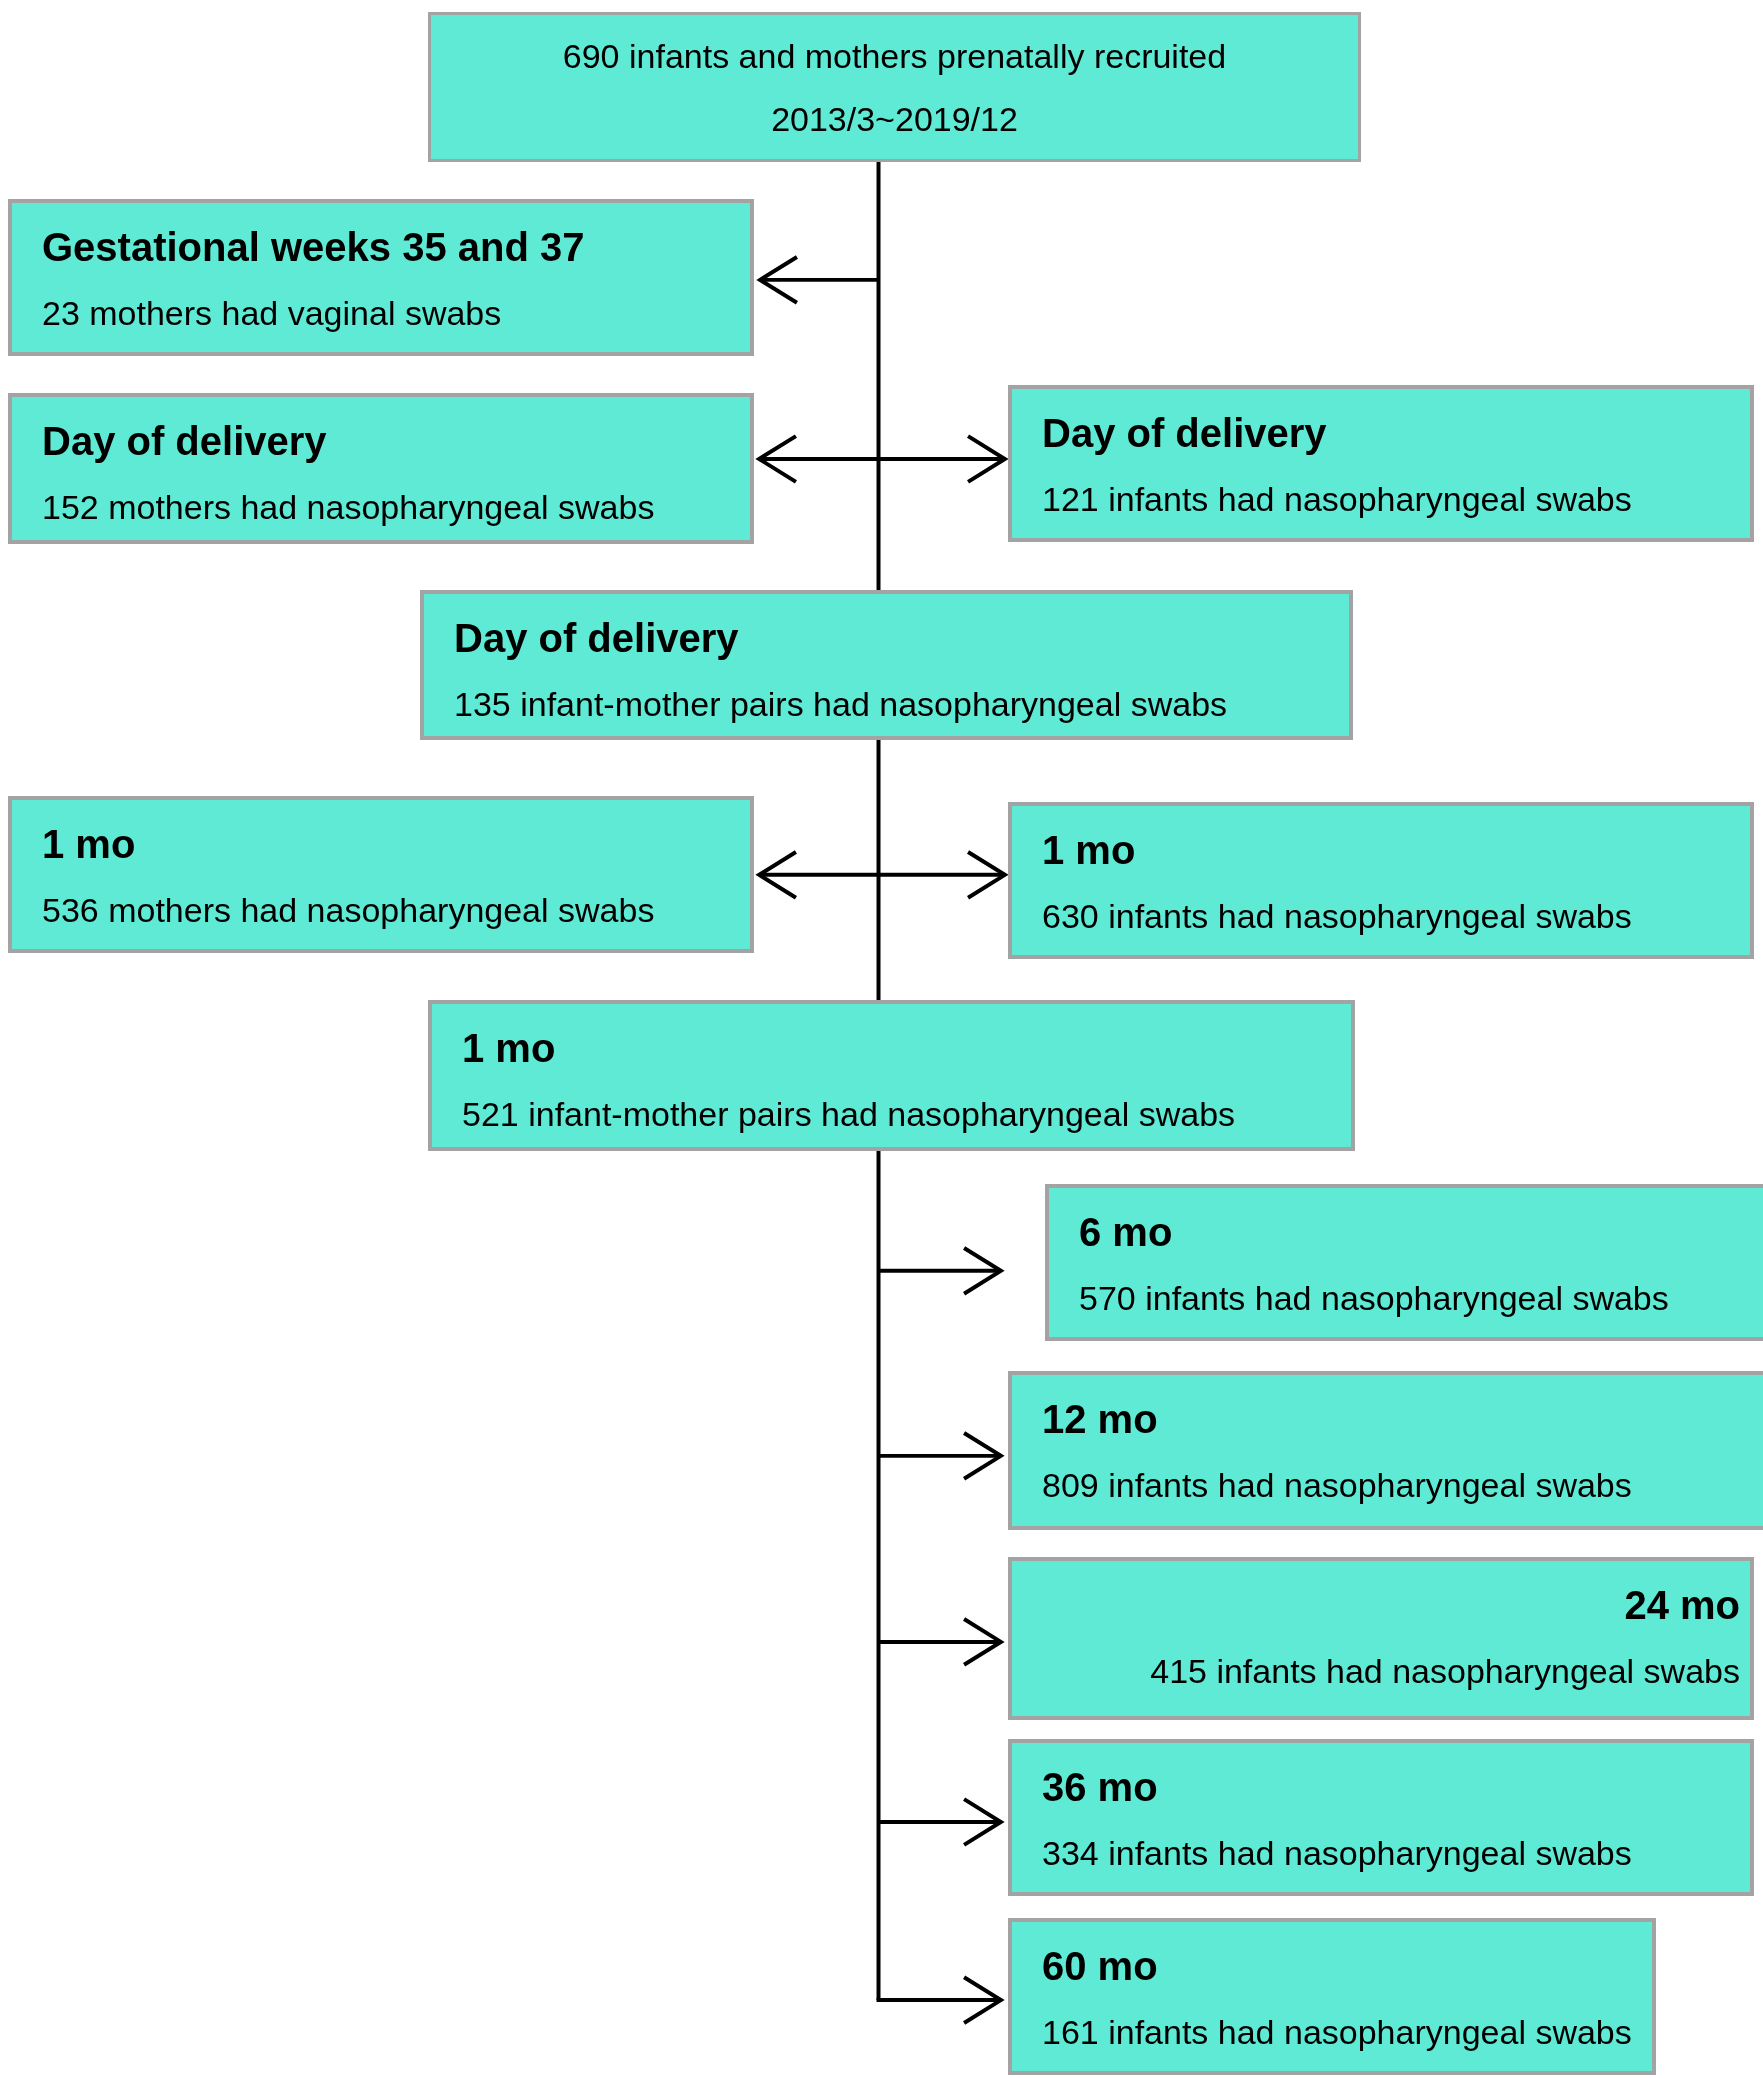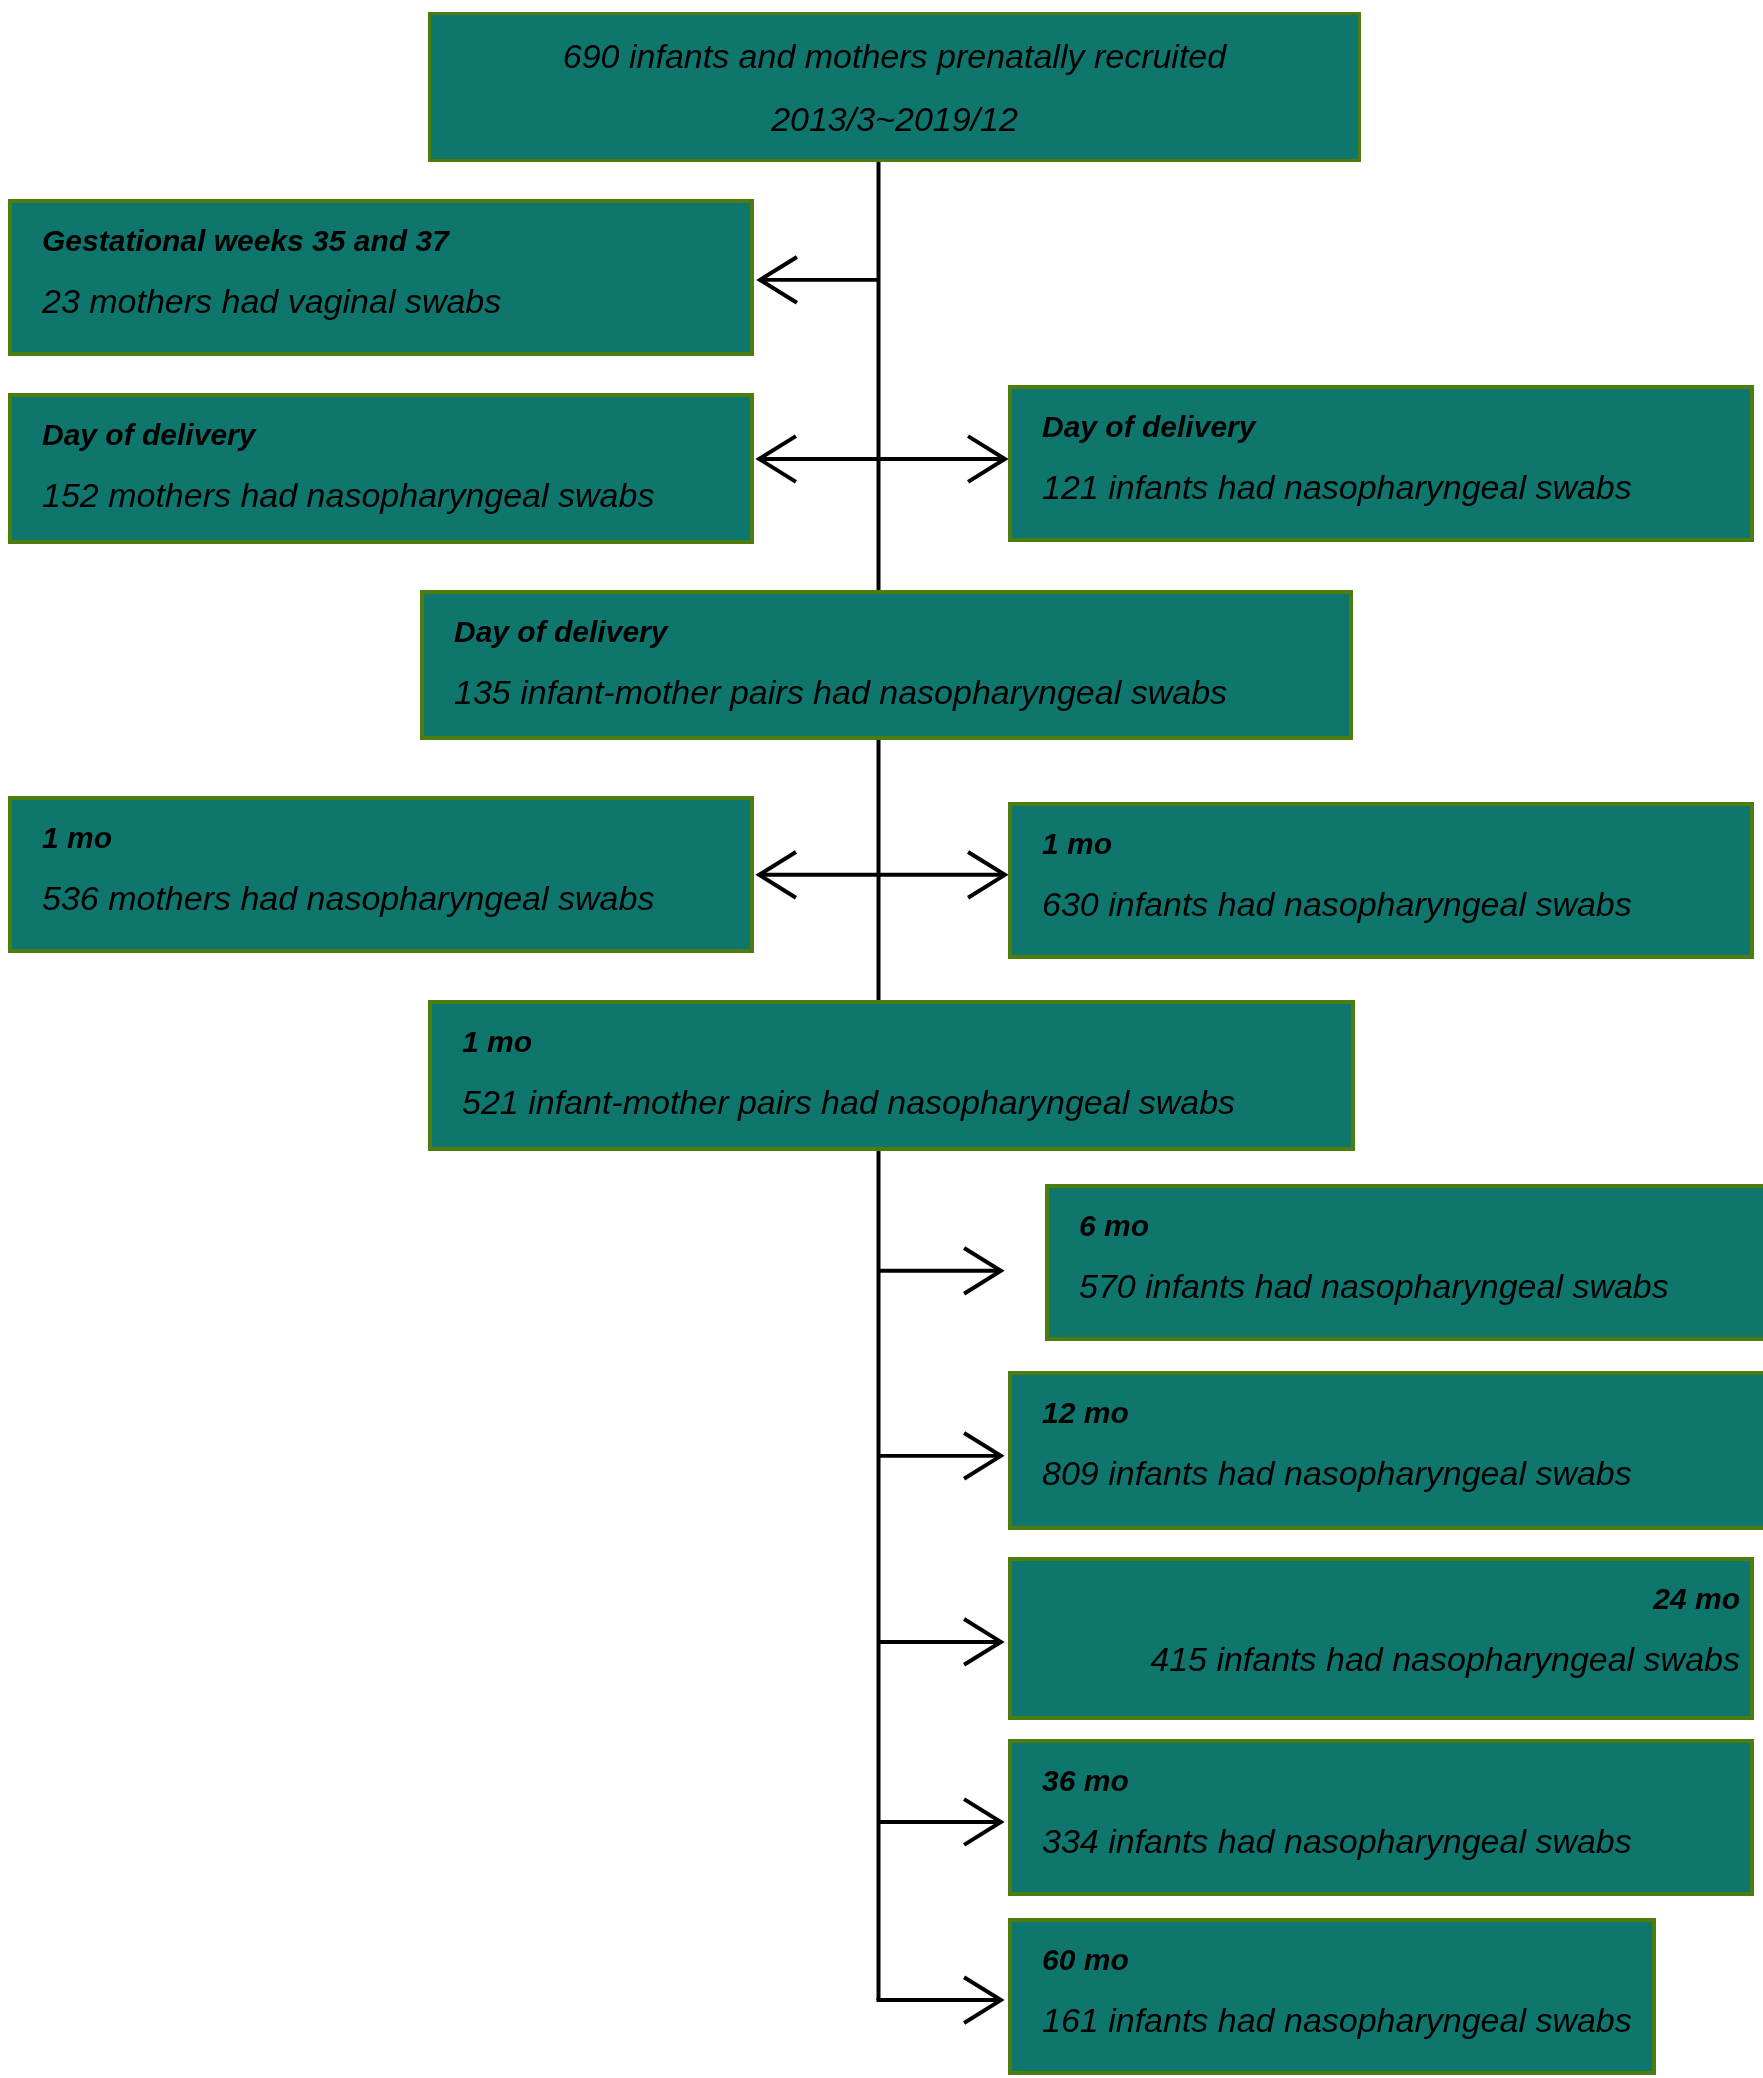--- a/index.html
+++ b/index.html
@@ -17,28 +17,27 @@
   }
   #connectors {
     position: absolute;
     left: 0;
     top: 0;
     z-index: 0;
   }
   .box {
     position: absolute;
     box-sizing: border-box;
-    border: 4px solid #4d7c0f;
-    background: #0f766e;
+    border: 4px solid #a3a3a3;
+    background: #5eead4;
     z-index: 1;
     padding: 20px 10px 10px 30px;
-    font-style: italic;
   }
   .box .title {
-    font-size: 30px;
+    font-size: 40px;
     font-weight: 700;
     line-height: 1.2;
     margin-bottom: 22px;
     white-space: nowrap;
   }
   .box .detail {
     font-size: 34px;
     font-weight: 400;
     line-height: 1.2;
     white-space: nowrap;

